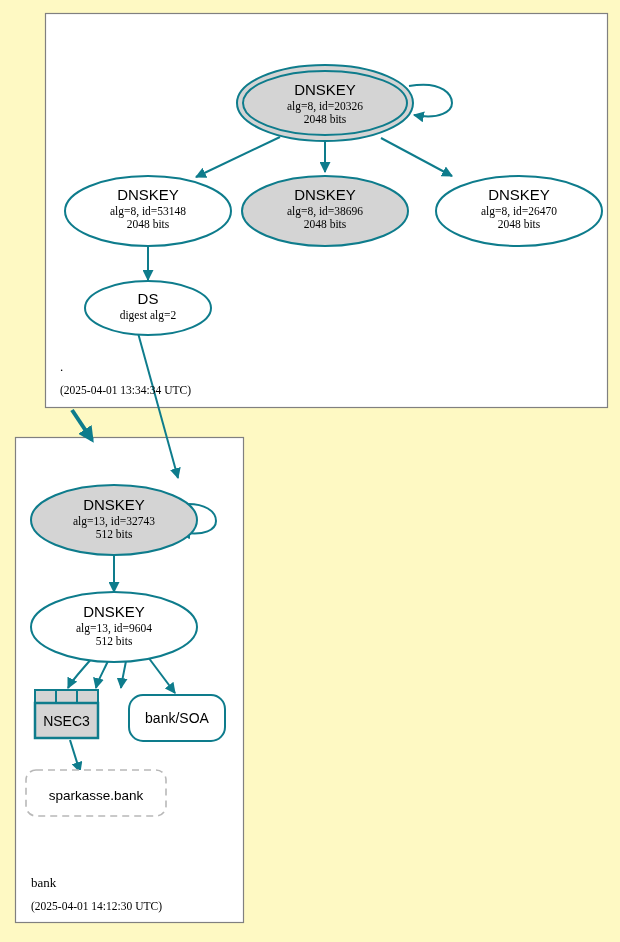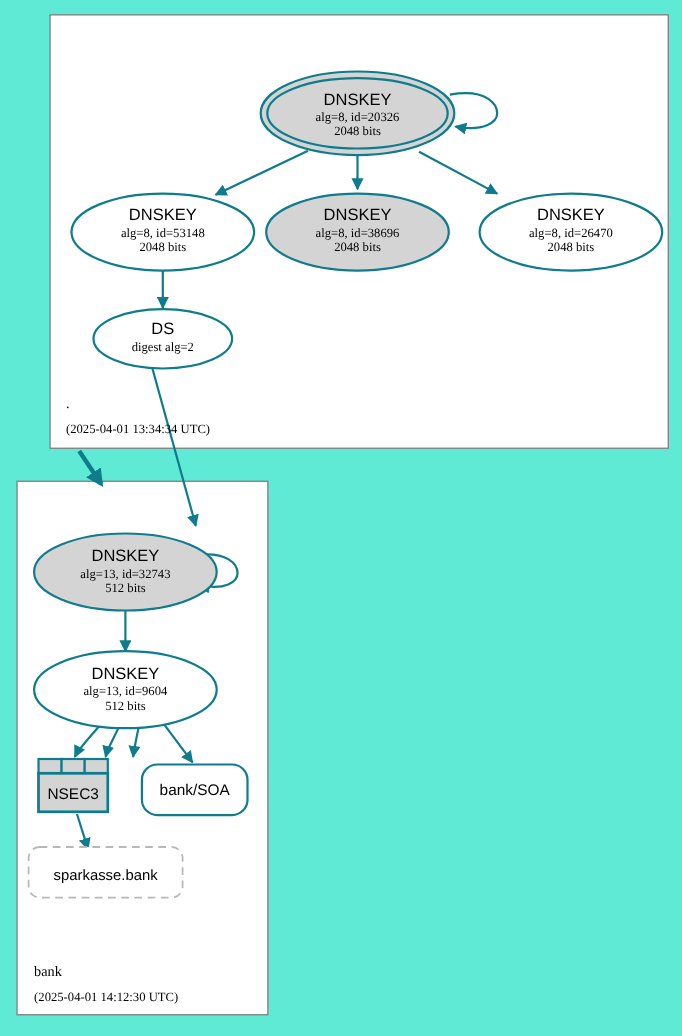--- a/index.html
+++ b/index.html
@@ -7,21 +7,21 @@
     padding: 0;
     background: #ffffff;
   }
   body {
     font-family: "Liberation Serif", serif;
   }
   #canvas {
     position: relative;
     width: 620px;
     height: 942px;
-    background: #5eead4;
+    background: #fef9c3;
     overflow: hidden;
   }
   svg#graph {
     position: absolute;
     left: 0;
     top: 0;
     width: 620px;
     height: 942px;
   }
   .zone-box {

